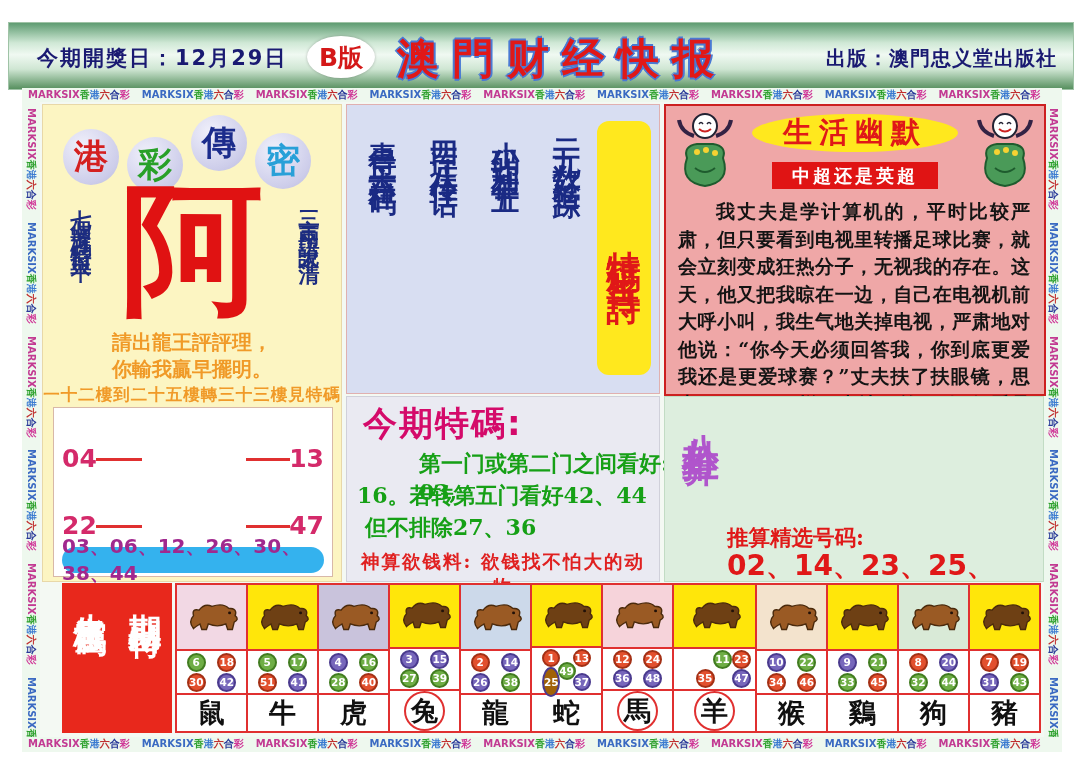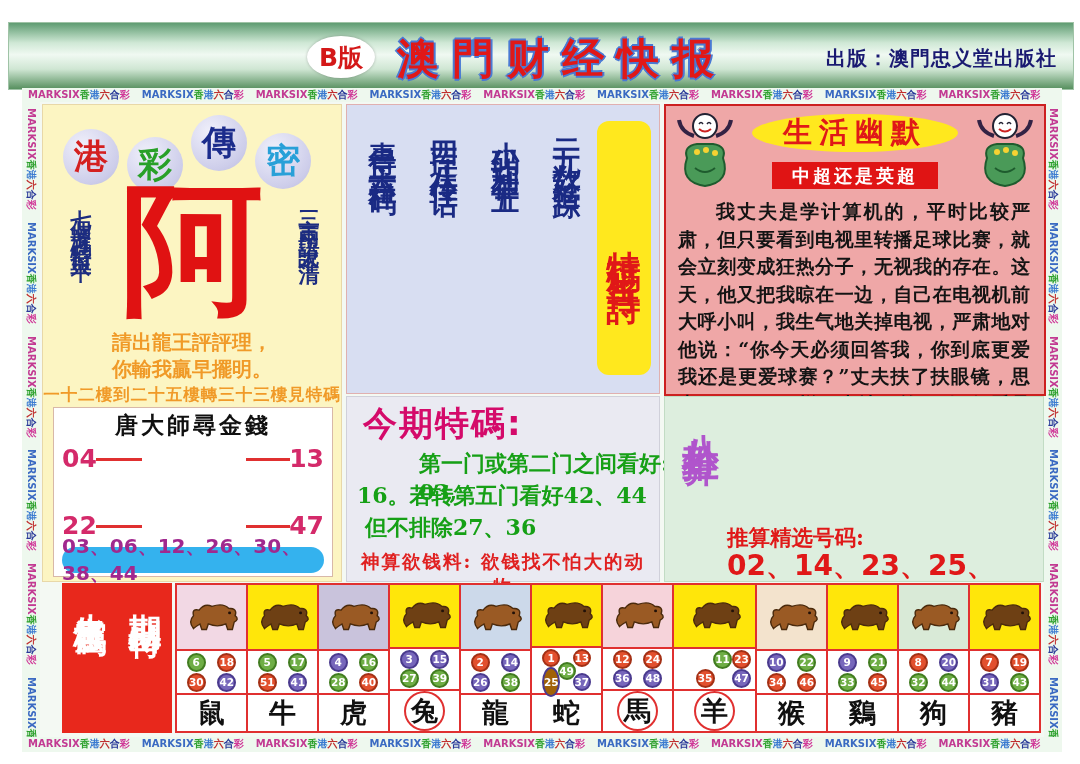--- a/index.html
+++ b/index.html
@@ -130,20 +130,21 @@
   .zname{flex:1;background:#fff;display:flex;align-items:center;justify-content:center;
     font-size:27px;font-weight:bold;color:#101010;font-family:"DejaVu Serif",serif;}
   .zname .circ{border:2px solid #e03030;border-radius:50%;padding:0 5px;}
 </style>
 </head>
 <body>
 
 <div id="page">
 
   <div id="header" class="abs">
+    <div class="draw-date abs">今期開獎日：12月29日</div>
     <div class="badge abs">
       <span>B版</span>
     </div>
     <div class="main-title abs">澳門财经快报</div>
     <div class="publisher abs">出版：澳門忠义堂出版社</div>
   </div>
 
   <div id="content-bg" class="abs"></div>
 
   <div id="border-top" class="abs bstrip h"><span class="bunit"><span style="color: rgb(194, 58, 146);">M</span><span style="color: rgb(194, 58, 146);">A</span><span style="color: rgb(194, 58, 146);">R</span><span style="color: rgb(194, 58, 146);">K</span><span style="color: rgb(194, 58, 146);">S</span><span style="color: rgb(194, 58, 146);">I</span><span style="color: rgb(194, 58, 146);">X</span><span style="color: rgb(44, 160, 44);">香</span><span style="color: rgb(58, 122, 208);">港</span><span style="color: rgb(192, 48, 48);">六</span><span style="color: rgb(40, 56, 152);">合</span><span style="color: rgb(208, 56, 152);">彩</span></span><span class="bunit"><span style="color: rgb(58, 106, 194);">M</span><span style="color: rgb(58, 106, 194);">A</span><span style="color: rgb(58, 106, 194);">R</span><span style="color: rgb(58, 106, 194);">K</span><span style="color: rgb(58, 106, 194);">S</span><span style="color: rgb(58, 106, 194);">I</span><span style="color: rgb(58, 106, 194);">X</span><span style="color: rgb(44, 160, 44);">香</span><span style="color: rgb(58, 122, 208);">港</span><span style="color: rgb(192, 48, 48);">六</span><span style="color: rgb(40, 56, 152);">合</span><span style="color: rgb(208, 56, 152);">彩</span></span><span class="bunit"><span style="color: rgb(194, 58, 146);">M</span><span style="color: rgb(194, 58, 146);">A</span><span style="color: rgb(194, 58, 146);">R</span><span style="color: rgb(194, 58, 146);">K</span><span style="color: rgb(194, 58, 146);">S</span><span style="color: rgb(194, 58, 146);">I</span><span style="color: rgb(194, 58, 146);">X</span><span style="color: rgb(44, 160, 44);">香</span><span style="color: rgb(58, 122, 208);">港</span><span style="color: rgb(192, 48, 48);">六</span><span style="color: rgb(40, 56, 152);">合</span><span style="color: rgb(208, 56, 152);">彩</span></span><span class="bunit"><span style="color: rgb(58, 106, 194);">M</span><span style="color: rgb(58, 106, 194);">A</span><span style="color: rgb(58, 106, 194);">R</span><span style="color: rgb(58, 106, 194);">K</span><span style="color: rgb(58, 106, 194);">S</span><span style="color: rgb(58, 106, 194);">I</span><span style="color: rgb(58, 106, 194);">X</span><span style="color: rgb(44, 160, 44);">香</span><span style="color: rgb(58, 122, 208);">港</span><span style="color: rgb(192, 48, 48);">六</span><span style="color: rgb(40, 56, 152);">合</span><span style="color: rgb(208, 56, 152);">彩</span></span><span class="bunit"><span style="color: rgb(194, 58, 146);">M</span><span style="color: rgb(194, 58, 146);">A</span><span style="color: rgb(194, 58, 146);">R</span><span style="color: rgb(194, 58, 146);">K</span><span style="color: rgb(194, 58, 146);">S</span><span style="color: rgb(194, 58, 146);">I</span><span style="color: rgb(194, 58, 146);">X</span><span style="color: rgb(44, 160, 44);">香</span><span style="color: rgb(58, 122, 208);">港</span><span style="color: rgb(192, 48, 48);">六</span><span style="color: rgb(40, 56, 152);">合</span><span style="color: rgb(208, 56, 152);">彩</span></span><span class="bunit"><span style="color: rgb(58, 106, 194);">M</span><span style="color: rgb(58, 106, 194);">A</span><span style="color: rgb(58, 106, 194);">R</span><span style="color: rgb(58, 106, 194);">K</span><span style="color: rgb(58, 106, 194);">S</span><span style="color: rgb(58, 106, 194);">I</span><span style="color: rgb(58, 106, 194);">X</span><span style="color: rgb(44, 160, 44);">香</span><span style="color: rgb(58, 122, 208);">港</span><span style="color: rgb(192, 48, 48);">六</span><span style="color: rgb(40, 56, 152);">合</span><span style="color: rgb(208, 56, 152);">彩</span></span><span class="bunit"><span style="color: rgb(194, 58, 146);">M</span><span style="color: rgb(194, 58, 146);">A</span><span style="color: rgb(194, 58, 146);">R</span><span style="color: rgb(194, 58, 146);">K</span><span style="color: rgb(194, 58, 146);">S</span><span style="color: rgb(194, 58, 146);">I</span><span style="color: rgb(194, 58, 146);">X</span><span style="color: rgb(44, 160, 44);">香</span><span style="color: rgb(58, 122, 208);">港</span><span style="color: rgb(192, 48, 48);">六</span><span style="color: rgb(40, 56, 152);">合</span><span style="color: rgb(208, 56, 152);">彩</span></span><span class="bunit"><span style="color: rgb(58, 106, 194);">M</span><span style="color: rgb(58, 106, 194);">A</span><span style="color: rgb(58, 106, 194);">R</span><span style="color: rgb(58, 106, 194);">K</span><span style="color: rgb(58, 106, 194);">S</span><span style="color: rgb(58, 106, 194);">I</span><span style="color: rgb(58, 106, 194);">X</span><span style="color: rgb(44, 160, 44);">香</span><span style="color: rgb(58, 122, 208);">港</span><span style="color: rgb(192, 48, 48);">六</span><span style="color: rgb(40, 56, 152);">合</span><span style="color: rgb(208, 56, 152);">彩</span></span><span class="bunit"><span style="color: rgb(194, 58, 146);">M</span><span style="color: rgb(194, 58, 146);">A</span><span style="color: rgb(194, 58, 146);">R</span><span style="color: rgb(194, 58, 146);">K</span><span style="color: rgb(194, 58, 146);">S</span><span style="color: rgb(194, 58, 146);">I</span><span style="color: rgb(194, 58, 146);">X</span><span style="color: rgb(44, 160, 44);">香</span><span style="color: rgb(58, 122, 208);">港</span><span style="color: rgb(192, 48, 48);">六</span><span style="color: rgb(40, 56, 152);">合</span><span style="color: rgb(208, 56, 152);">彩</span></span></div>
@@ -167,21 +168,20 @@
         </div>
       </div>
     <div id="lp-left-vert" class="abs vert-phrase">七個號碼特與平</div>
     <div id="lp-right-vert" class="abs vert-phrase">三言兩語說不清</div>
     <div id="lp-big" class="abs">阿</div>
     <div id="lp-gold1" class="abs gold">請出龍王評評理，</div>
     <div id="lp-gold2" class="abs gold">你輸我贏早擺明。</div>
     <div id="lp-bottom" class="abs gold">一十二樓到二十五樓轉三十三樓見特碼</div>
 
     <div id="master-box" class="abs">
-      <div id="master-title" class="abs">唐大師尋金錢</div>
       <div id="m-tl" class="abs corner-num">04</div>
       <div id="m-tr" class="abs corner-num">13</div>
       <div id="m-bl" class="abs corner-num">22</div>
       <div id="m-br" class="abs corner-num">47</div>
       <div id="m-line1" class="abs redline"></div>
       <div id="m-line2" class="abs redline"></div>
       <div id="m-line3" class="abs redline"></div>
       <div id="m-line4" class="abs redline"></div>
       <div id="m-pill" class="abs">03、06、12、26、30、38、44</div>
     </div>

